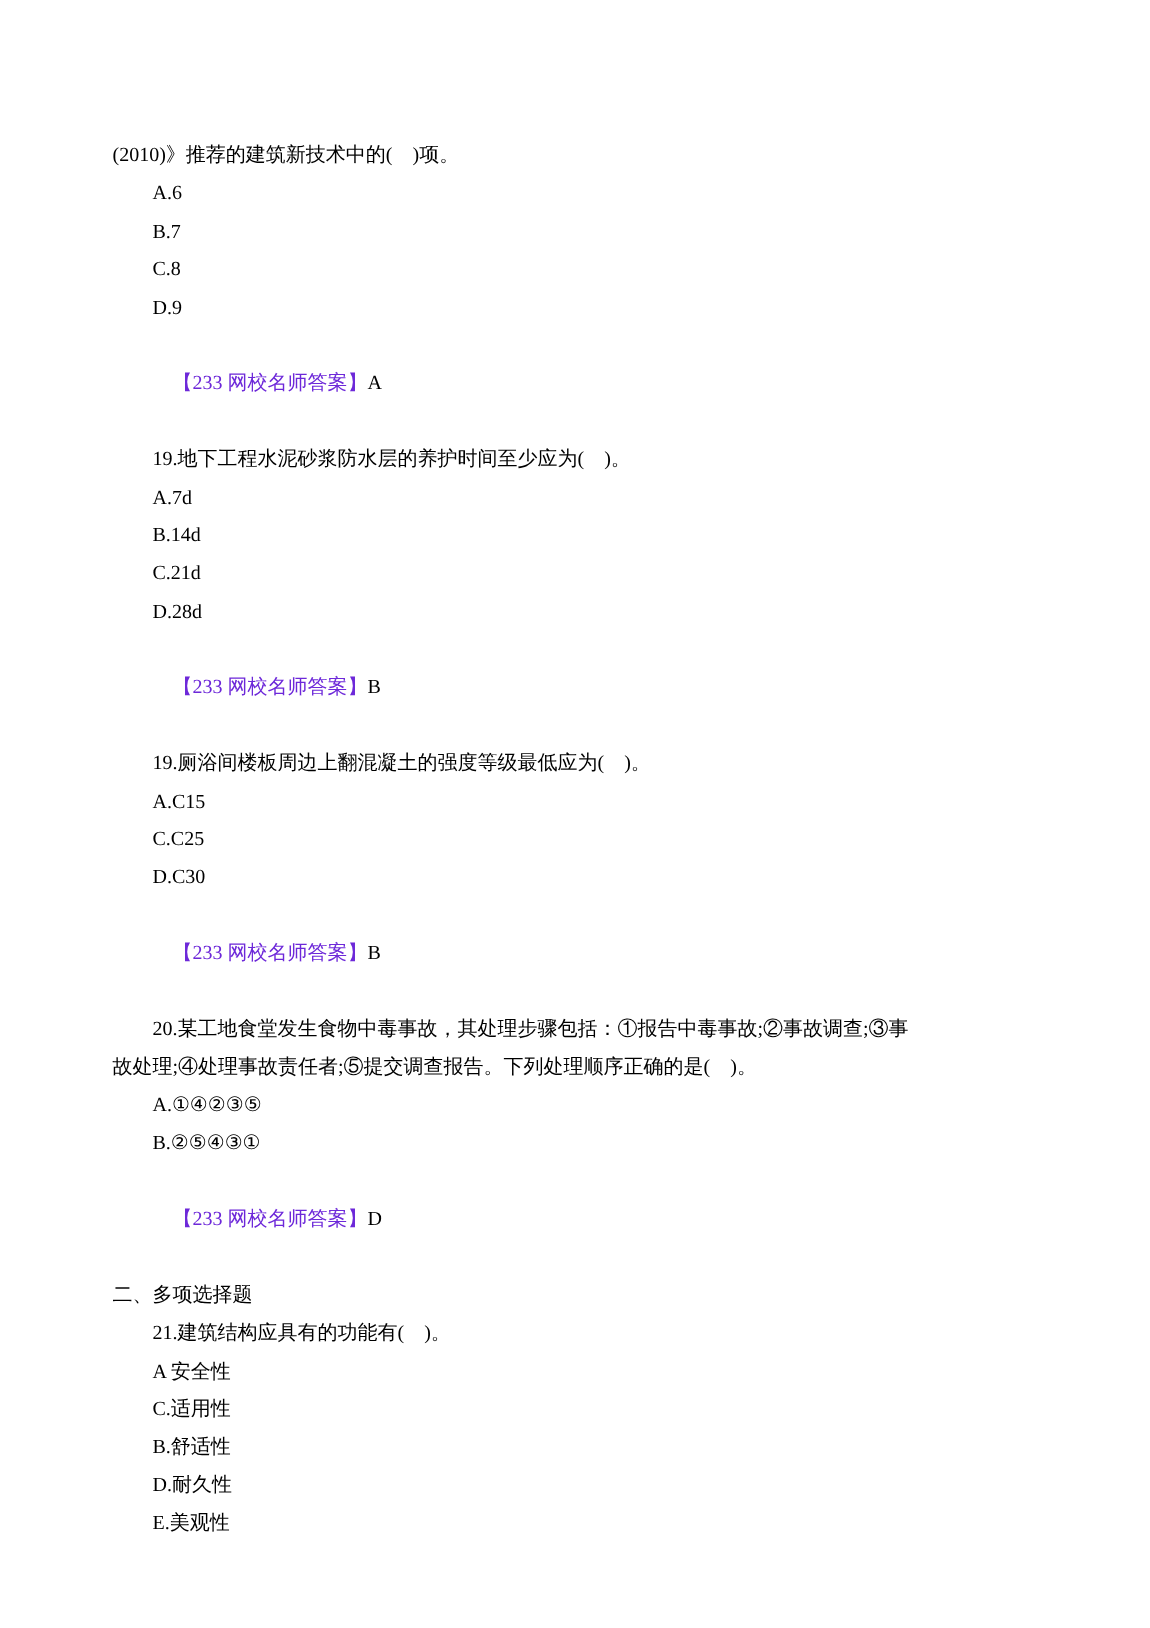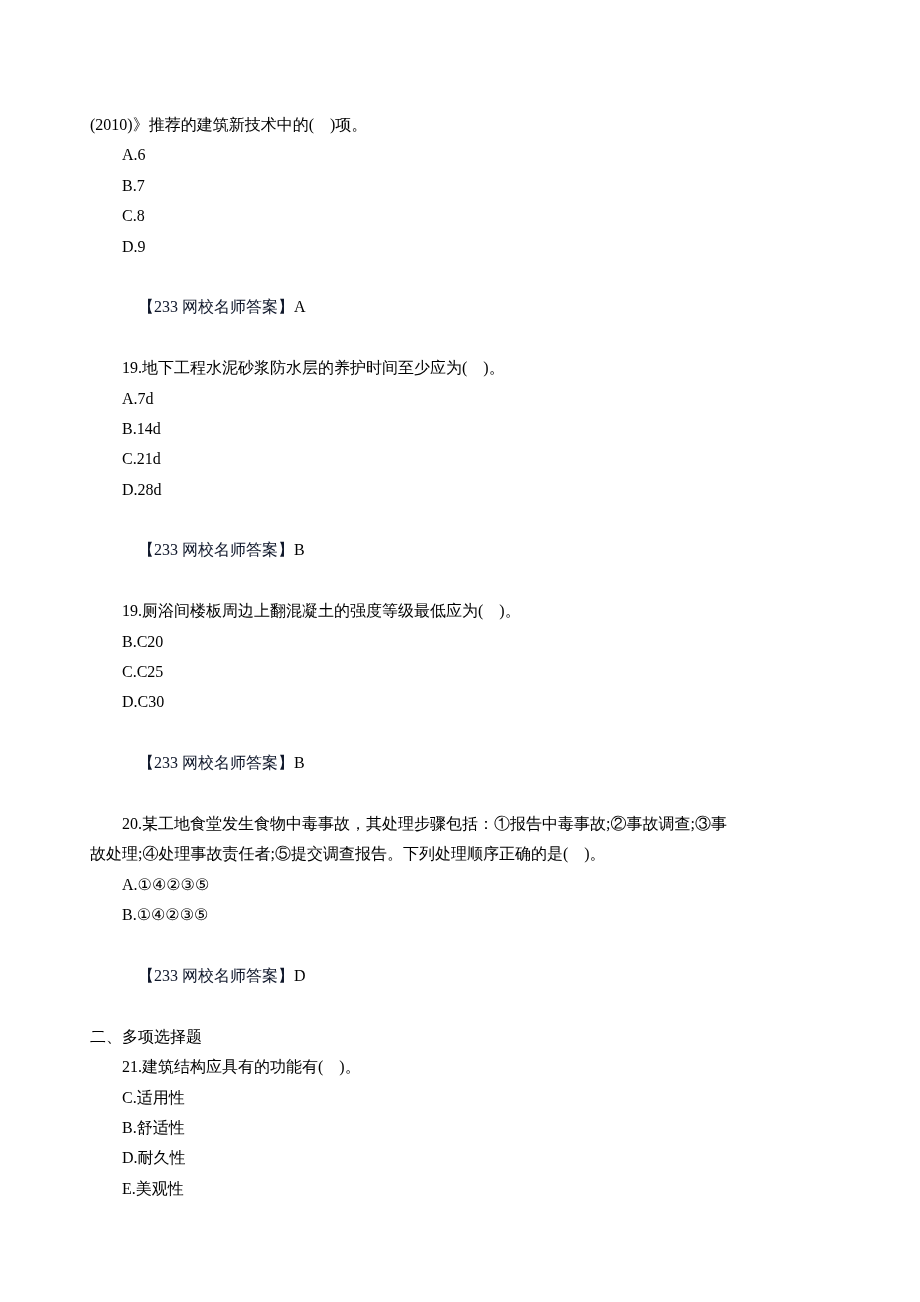--- a/index.html
+++ b/index.html
@@ -17,21 +17,21 @@
     padding: 110px 90px 60px 90px;
     box-sizing: border-box;
   }
   .line {
     white-space: pre-wrap;
   }
   .indent {
     padding-left: 2em;
   }
   .answer-label {
-    color: #0f172a;
+    color: #6d28d9;
   }
   .answer-value {
     color: #000000;
   }
   .section {
     padding-left: 0;
   }
 </style>
 </head>
 <body>
@@ -51,36 +51,37 @@
   <div class="line indent">19.地下工程水泥砂浆防水层的养护时间至少应为(    )。</div>
   <div class="line indent">A.7d</div>
   <div class="line indent">B.14d</div>
   <div class="line indent">C.21d</div>
   <div class="line indent">D.28d</div>
   <div class="line indent">
     <span class="answer-label">【233 网校名师答案】</span><span class="answer-value">B</span>
   </div>
 
   <div class="line indent">19.厕浴间楼板周边上翻混凝土的强度等级最低应为(    )。</div>
-  <div class="line indent">B.C20</div>
+  <div class="line indent">A.C15</div>
   <div class="line indent">C.C25</div>
   <div class="line indent">D.C30</div>
   <div class="line indent">
     <span class="answer-label">【233 网校名师答案】</span><span class="answer-value">B</span>
   </div>
 
   <div class="line indent">20.某工地食堂发生食物中毒事故，其处理步骤包括：①报告中毒事故;②事故调查;③事</div>
   <div class="line">故处理;④处理事故责任者;⑤提交调查报告。下列处理顺序正确的是(    )。</div>
   <div class="line indent">A.①④②③⑤</div>
-  <div class="line indent">B.①④②③⑤</div>
+  <div class="line indent">B.②⑤④③①</div>
   <div class="line indent">
     <span class="answer-label">【233 网校名师答案】</span><span class="answer-value">D</span>
   </div>
 
   <div class="line section">二、多项选择题</div>
 
   <div class="line indent">21.建筑结构应具有的功能有(    )。</div>
+  <div class="line indent">A 安全性</div>
   <div class="line indent">C.适用性</div>
   <div class="line indent">B.舒适性</div>
   <div class="line indent">D.耐久性</div>
   <div class="line indent">E.美观性</div>
 
 </div>
 
 </body></html>

